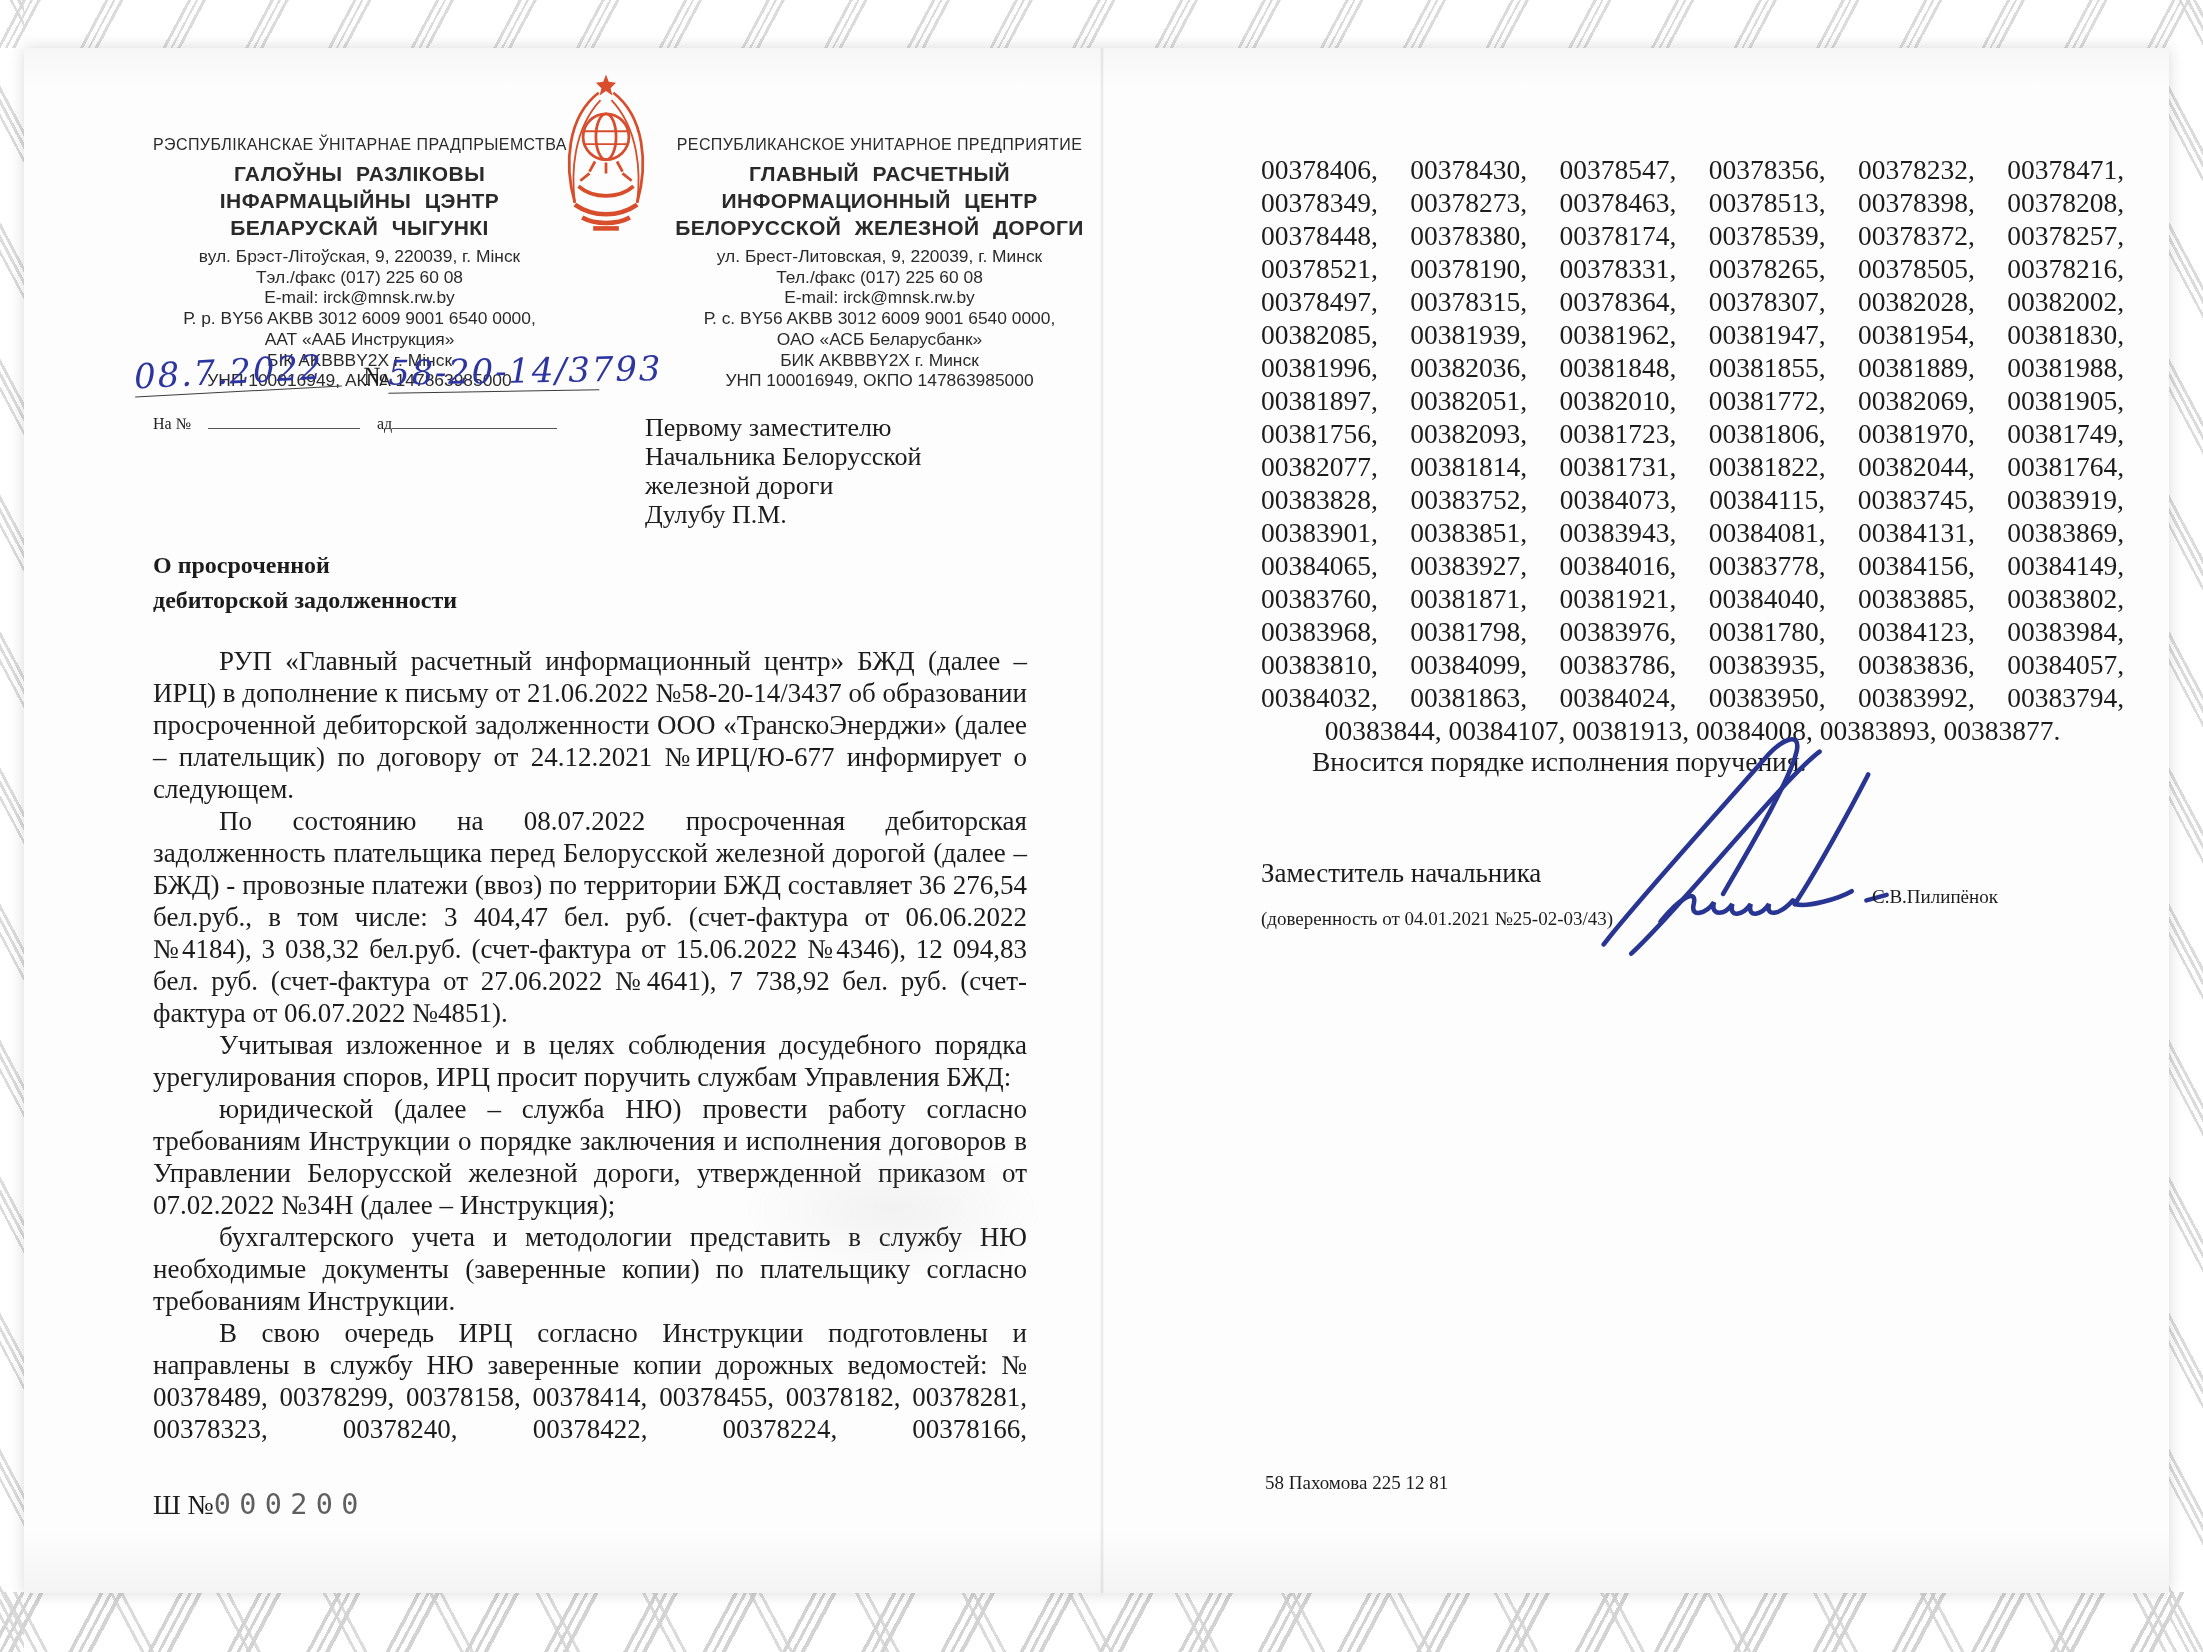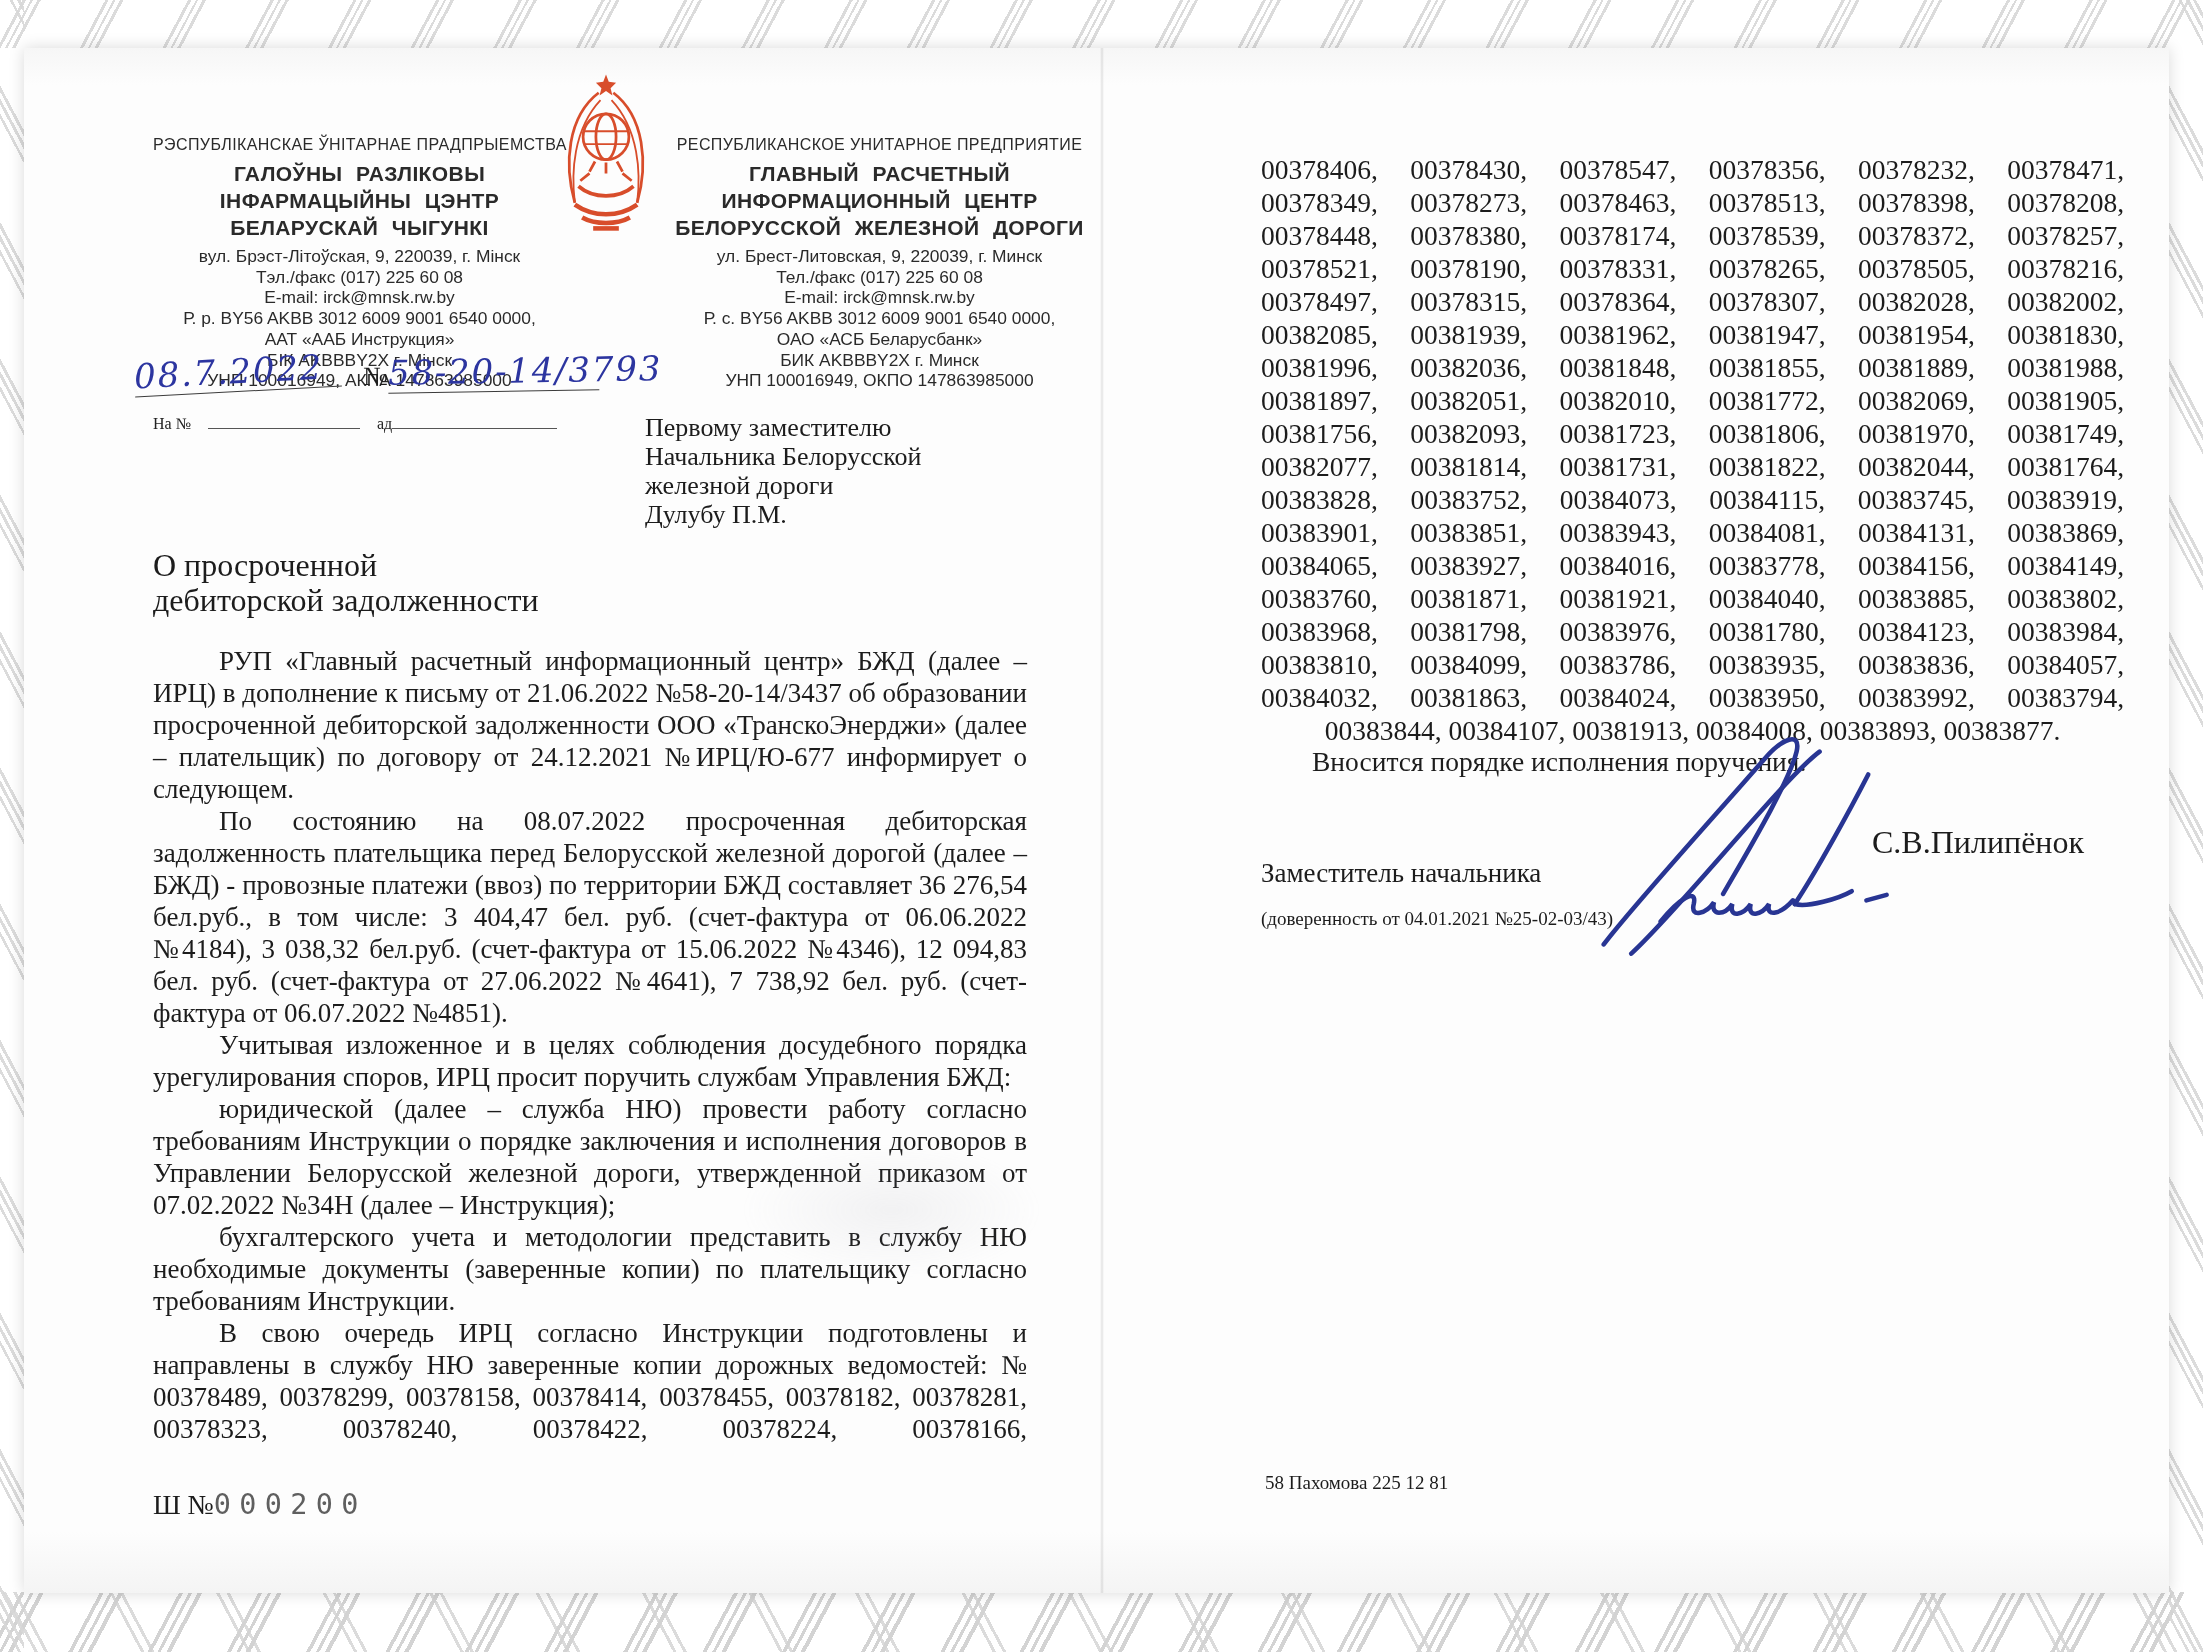--- a/index.html
+++ b/index.html
@@ -71,39 +71,39 @@
   #ref-no-sign{font-size:26px;margin-left:22px;}
   #ref-number{display:inline-block;width:211px;transform:rotate(-1deg);}
   #na-line{left:129px;top:358px;font-size:16px;color:#222;}
   .blank{display:inline-block;border-bottom:1.8px solid #555;height:22px;}
 
   
   #addressee{left:621px;top:365px;width:303px;font-size:26px;line-height:29px;}
   #addressee .name{}
 
   
-  #subject{left:129px;top:500px;font-size:32px;line-height:35px;}
+  #subject{left:129px;top:500px;font-size:24px;line-height:35px;font-weight:bold;}
   #body{left:129px;top:597px;width:874px;font-size:27px;line-height:32px;text-align:justify;}
   #body p{margin:0;text-indent:66px;}
   #body p:last-child{text-align-last:justify;}
 
   
   #stamp{left:129px;top:1440px;font-size:27.5px;}
   #stamp .digits{
     font-family:"DejaVu Sans Mono", monospace;color:#5f5f5f;
     letter-spacing:8.3px;font-size:28.5px;
   }
 
   
   #grid{left:1237px;top:105px;width:863px;font-size:27.5px;line-height:33px;}
   .num-row{text-align:justify;text-align-last:justify;}
   #grid-wrap{text-align:center;}
   #closing{left:1237px;top:698px;width:863px;font-size:27.5px;text-indent:51px;}
   #signer-title{left:1237px;top:810px;font-size:27px;}
-  #signer-name{left:1848px;top:776px;font-size:32px;}
+  #signer-name{left:1848px;top:838px;font-size:19px;}
   #proxy{left:1237px;top:860px;font-size:19px;}
   #signature{left:1552px;top:676px;width:331px;height:248px;}
   #footer{left:1241px;top:1424px;font-size:19px;}
 
   
   #bleed{left:716px;top:1093px;width:303px;height:138px;
     background:radial-gradient(ellipse at center,rgba(160,160,170,.12) 0,rgba(160,160,170,0) 70%);
     filter:blur(1.8px);}
 </style>
 </head>

